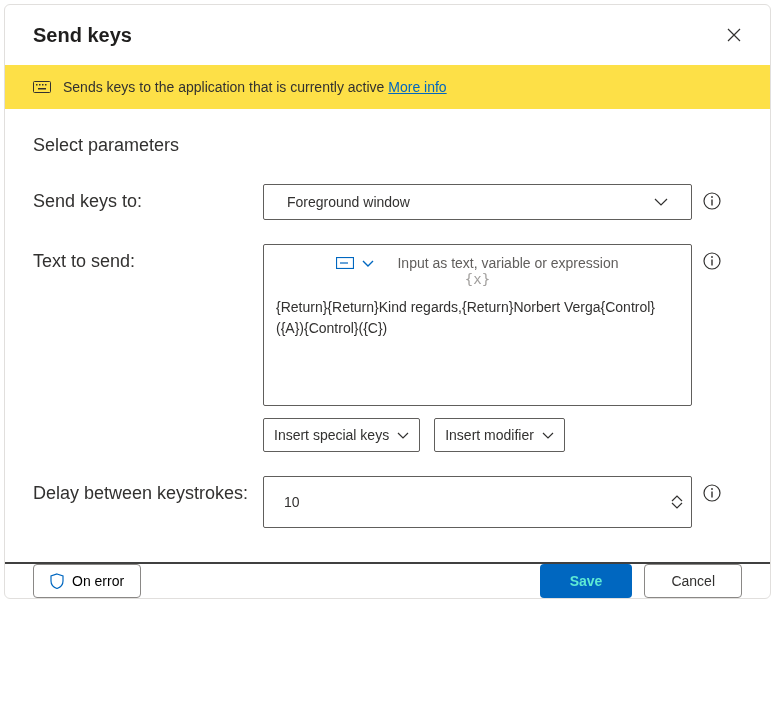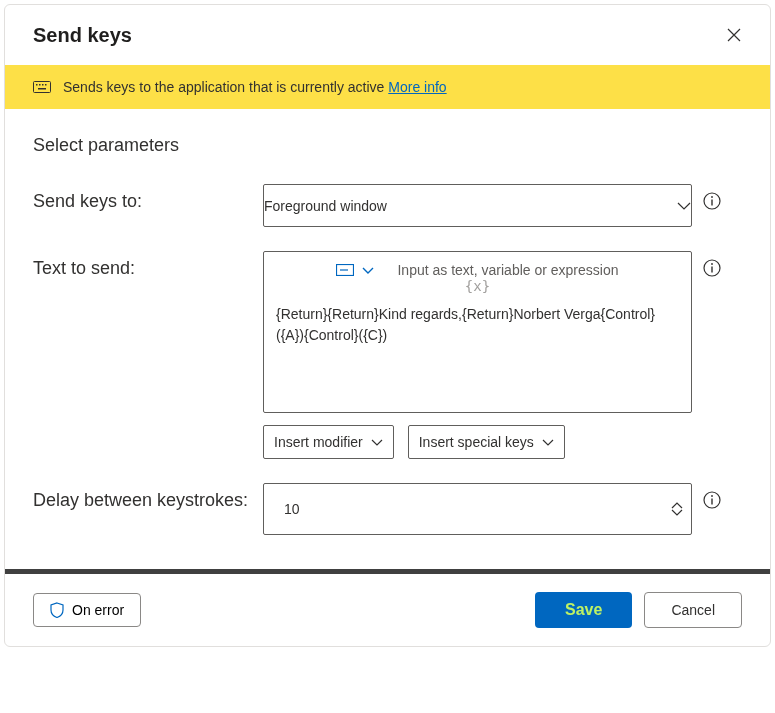--- a/index.html
+++ b/index.html
@@ -65,25 +65,25 @@
       font-size: 18px;
       padding-top: 7px;
     }
     .select-box, .text-box, .number-box {
       border: 1px solid #605e5c;
       border-radius: 2px;
       background: #fff;
       width: 100%;
     }
     .select-box {
-      height: 43px;
-      display: flex;
-      align-items: center;
-      justify-content: space-between;
-      padding: 0 0;
+      height: 36px;
+      display: flex;
+      align-items: center;
+      justify-content: space-between;
+      padding: 0 23px;
       cursor: pointer;
     }
     .text-box {
       min-height: 162px;
       padding: 10px 12px;
     }
     .text-header {
       display: flex;
       align-items: center;
       justify-content: space-between;
@@ -148,45 +148,44 @@
     }
     .toggle::after {
       content: "";
       position: absolute;
       left: 3px; top: 3px;
       width: 12px; height: 12px;
       border-radius: 50%;
       background: #323130;
     }
     .footer {
-      border-top: 5px solid #404040;
-      padding: 18px 28px;
-      display: flex;
-      align-items: center;
+      border-top: 2px solid #404040;
+      padding: 0 28px;
+      display: flex;
       justify-content: space-between;
     }
     .on-error-btn {
       border: 1px solid #8a8886;
       border-radius: 4px;
       background: #fff;
       padding: 8px 16px;
       display: flex;
       align-items: center;
       gap: 8px;
       cursor: pointer;
       font-size: 14px;
     }
     .footer-right { display: flex; gap: 12px; }
     .btn-primary {
       background: #0067c0;
-      color: #bef264;
+      color: #5eead4;
       border: none;
       border-radius: 4px;
       padding: 9px 30px;
-      font-size: 16px;
+      font-size: 14px;
       font-weight: 600;
       cursor: pointer;
     }
     .btn-secondary {
       background: #fff;
       color: #323130;
       border: 1px solid #8a8886;
       border-radius: 4px;
       padding: 8px 26px;
       font-size: 14px;
@@ -259,27 +258,27 @@
                   <path d="M1 1 L6 6 L11 1" stroke="#0067c0" stroke-width="1.4" fill="none"></path>
                 </svg>
               <span class="text-placeholder">Input as text, variable or expression</span>
             </div>
             <span class="text-var">{x}</span>
           </div>
           <div class="text-content">{Return}{Return}Kind regards,{Return}Norbert Verga{Control}({A}){Control}({C})</div>
         </div>
         <div class="small-dropdowns">
           <div class="small-dd">
-            <span>Insert modifier</span>
+            <span>Insert special keys</span>
             <svg class="chev" width="12" height="7" viewBox="0 0 12 7">
                 <path d="M1 1 L6 6 L11 1" stroke="#323130" stroke-width="1.2" fill="none"></path>
               </svg>
           </div>
           <div class="small-dd">
-            <span>Insert special keys</span>
+            <span>Insert modifier</span>
             <svg class="chev" width="12" height="7" viewBox="0 0 12 7">
                 <path d="M1 1 L6 6 L11 1" stroke="#323130" stroke-width="1.2" fill="none"></path>
               </svg>
           </div>
         </div>
       </div>
       <div class="info-icon">
         <svg width="18" height="18" viewBox="0 0 18 18">
             <circle cx="9" cy="9" r="8" fill="none" stroke="#323130" stroke-width="1.2"></circle>
             <circle cx="9" cy="5" r="0.9" fill="#323130"></circle>

